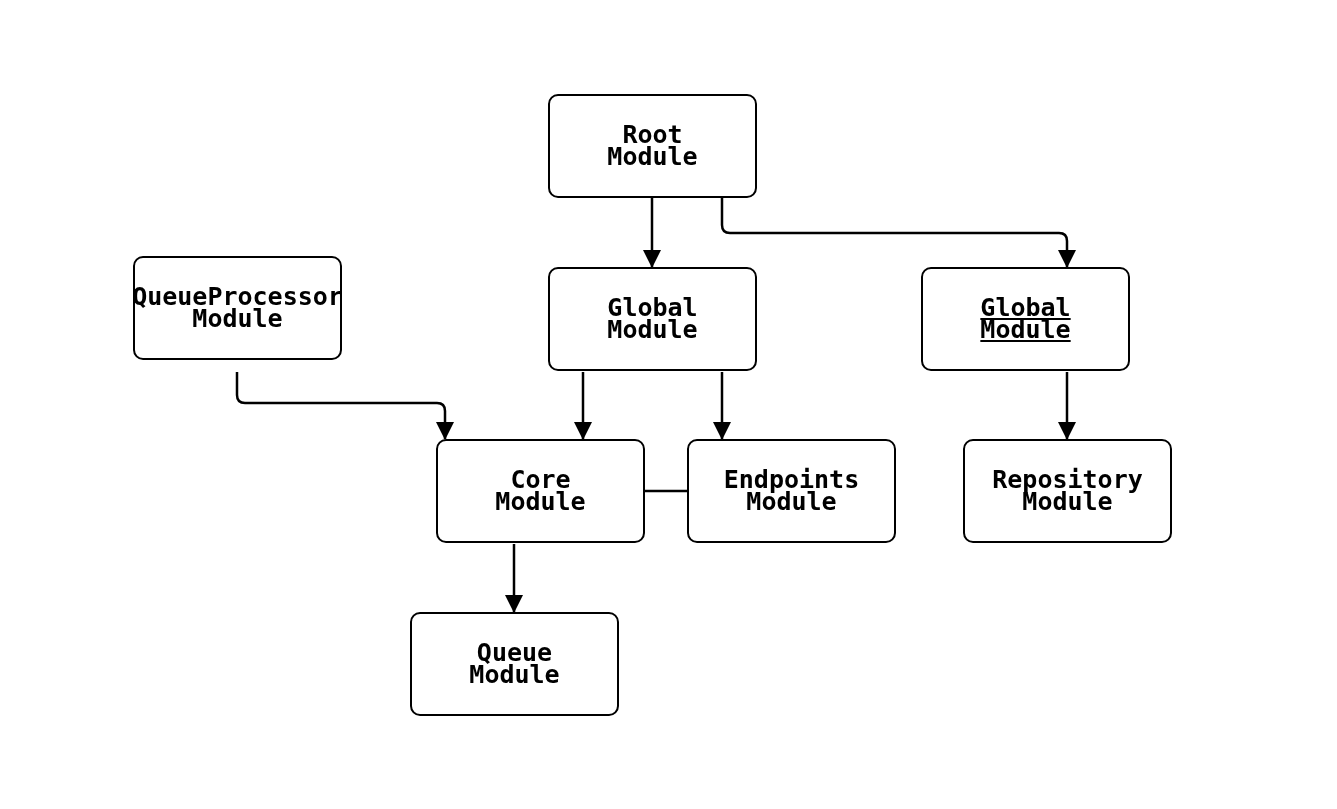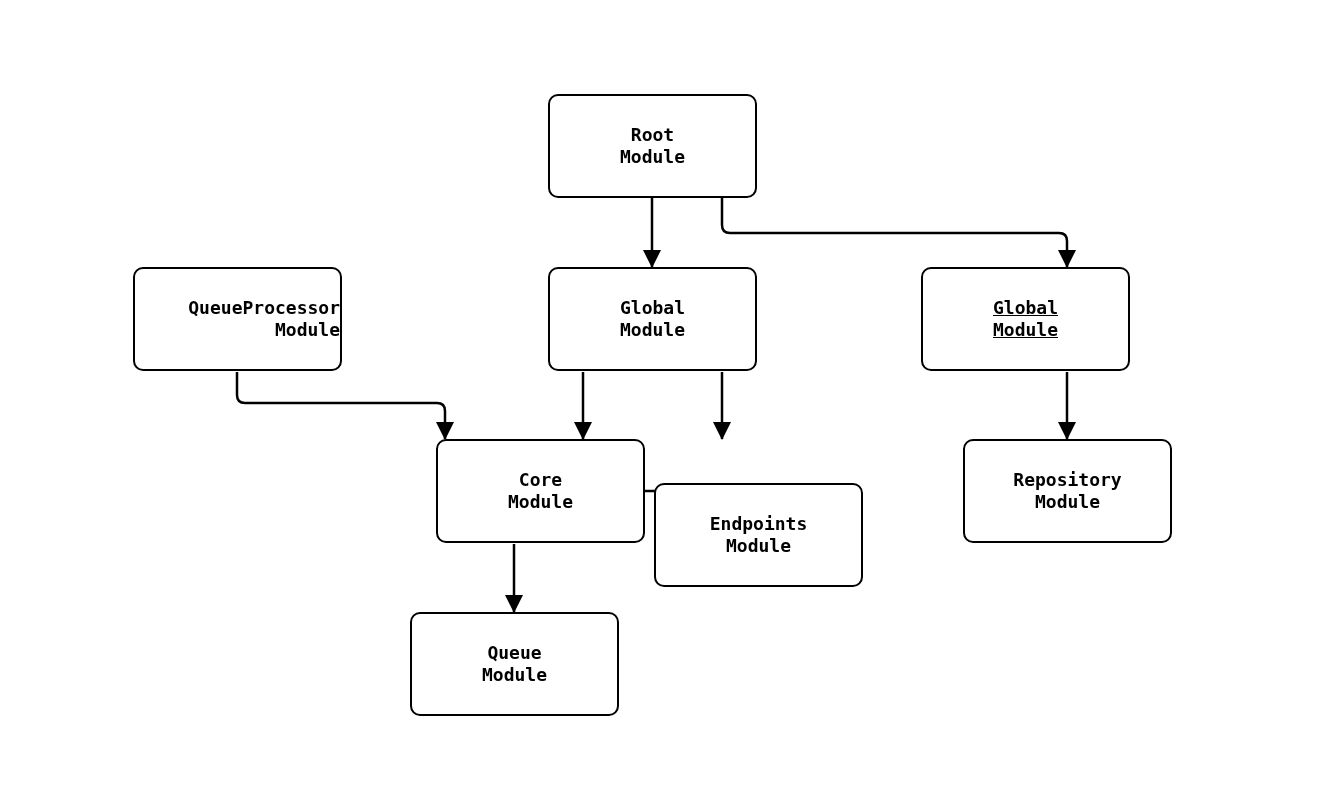--- a/index.html
+++ b/index.html
@@ -29,32 +29,32 @@
     box-sizing: border-box;
     background: #ffffff;
     border: 2.5px solid #000000;
     border-radius: 10px;
     display: flex;
     flex-direction: column;
     align-items: center;
     justify-content: center;
     text-align: center;
     font-weight: bold;
-    font-size: 18px;
+    font-size: 25px;
     line-height: 22px;
     color: #000000;
   }
   .node span { display: block; }
   
   #node-root          { left: 548px;  top: 94px;  }
-  #node-queueprocessor{ left: 133px;  top: 267px; align-items: flex-end; }
+  #node-queueprocessor{ left: 133px;  top: 256px; }
   #node-server        { left: 548px;  top: 267px; }
   #node-global        { left: 921px;  top: 267px; text-decoration: underline; }
   #node-core          { left: 410px;  top: 439px; margin-left: 26px; }
-  #node-endpoints     { left: 654px;  top: 439px; margin-top: 44px; }
+  #node-endpoints     { left: 687px;  top: 439px; }
   #node-repository    { left: 963px;  top: 439px; justify-content: center; }
   #node-queue         { left: 410px;  top: 612px; }
 </style>
 </head>
 <body>
 
 <div class="canvas">
 
   <svg class="edges" viewBox="0 0 1337 809" xmlns="http://www.w3.org/2000/svg">
     <defs>

